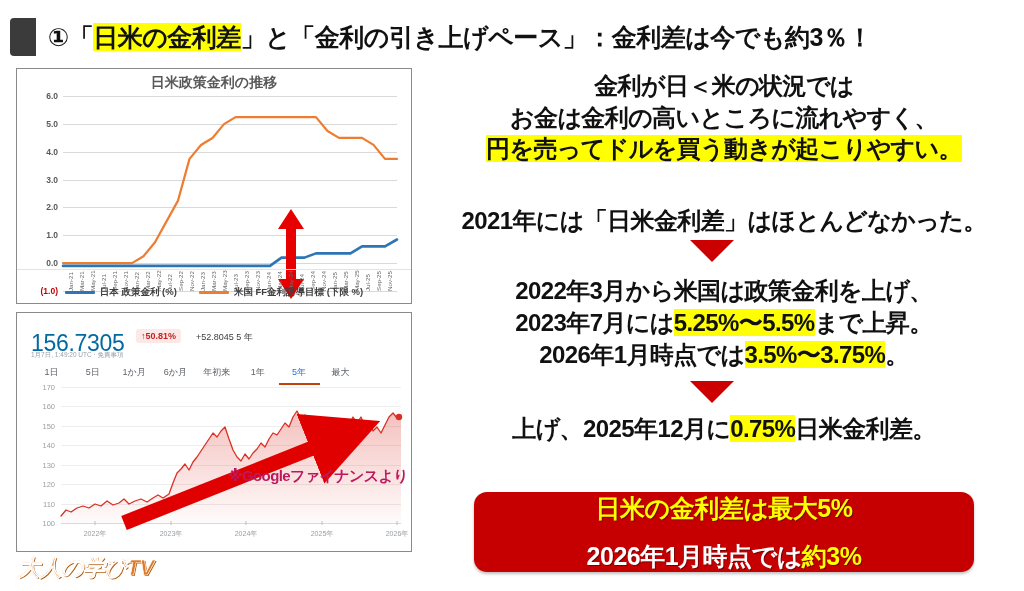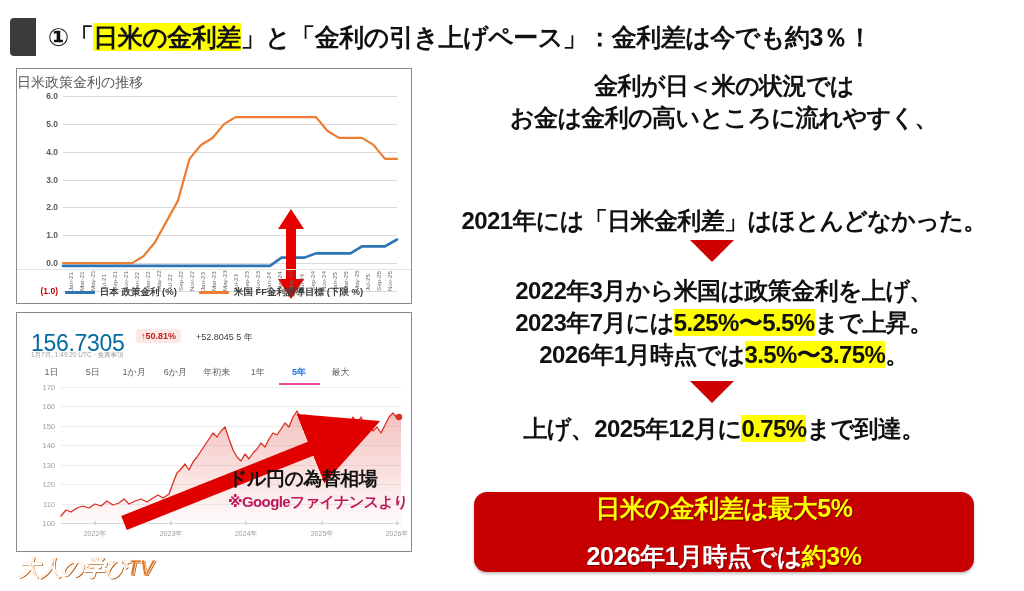--- a/index.html
+++ b/index.html
@@ -29,21 +29,21 @@
 
   
   .chart-card {
     position: absolute; background: #fff; border: 1px solid #8a8a8a;
   }
   #chart1 { left: 16px; top: 68px; width: 396px; height: 236px; }
   #chart2 { left: 16px; top: 312px; width: 396px; height: 240px; }
 
   .c1-title {
     position: absolute; left: 0; top: 5px; width: 100%;
-    text-align: left; font-size: 14px; font-weight: normal; color: #595959;
+    text-align: center; font-size: 14px; font-weight: bold; color: #595959;
   }
   .c1-plot { position: absolute; left: 46px; top: 27px; width: 334px; height: 195px; }
   .c1-gridline { position: absolute; left: 0; width: 100%; height: 1px; background: #d9d9d9; }
   .c1-ylabel {
     position: absolute; right: 100%; margin-right: 5px; transform: translateY(-50%);
     font-size: 8.5px; font-weight: bold; color: #595959; white-space: nowrap;
   }
   .c1-ylabel.neg { color: #c00000; }
   .c1-xlabels {
     position: absolute; left: 46px; top: 222px; width: 334px; height: 34px;
@@ -75,21 +75,21 @@
   .gf-delta { position: absolute; left: 179px; top: 18px; font-size: 9px; color: #3c4043; white-space: nowrap; }
   .gf-stamp { position: absolute; left: 14px; top: 38px; font-size: 6.5px; color: #9aa0a6; white-space: nowrap; }
   .gf-tabs {
     position: absolute; left: 14px; top: 50px; width: 330px;
     display: flex; gap: 0; 
   }
   .gf-tab {
     font-size: 9px; color: #5f6368; white-space: nowrap; padding: 3px 0 4px 0;
     width: 44px; text-align: center;
   }
-  .gf-tab.active { color: #1a73e8; font-weight: bold; border-bottom: 2px solid #ec4899; }
+  .gf-tab.active { color: #1a73e8; font-weight: normal; border-bottom: 2px solid #c2410c; }
   .gf-plot { position: absolute; left: 44px; top: 74px; width: 340px; height: 136px; }
   .gf-grid { position: absolute; left: 0; width: 100%; height: 1px; background: #ededed; }
   .gf-ylab {
     position: absolute; right: 100%; margin-right: 6px; transform: translateY(-50%);
     font-size: 7.5px; color: #9aa0a6;
   }
   .gf-xaxis { position: absolute; left: 44px; top: 212px; width: 340px; height: 16px; }
   .gf-xlab { position: absolute; top: 4px; transform: translateX(-50%); font-size: 7px; color: #9aa0a6; white-space: nowrap; }
   .gf-tick { position: absolute; top: -4px; width: 1px; height: 4px; background: #bdbdbd; transform: translateX(-50%); }
 
@@ -315,45 +315,45 @@
       <span class="gf-tick" style="left:336px"></span>
       <span class="gf-xlab" style="left:34px">2022年</span>
       <span class="gf-xlab" style="left:110px">2023年</span>
       <span class="gf-xlab" style="left:185px">2024年</span>
       <span class="gf-xlab" style="left:261px">2025年</span>
       <span class="gf-xlab" style="left:336px">2026年</span>
     </div>
   </div>
 
   <div class="gf-anno">
-    <div class="l1">ドル円の為替相場</div>
     <div class="l2">※Googleファイナンスより</div>
   </div>
 
   <div class="watermark">大人の学びTV</div>
 
   <div class="rt l" id="blk1">
     <div>金利が日＜米の状況では</div>
     <div>お金は金利の高いところに流れやすく、</div>
+    <div><span class="mark">円を売ってドルを買う動きが起こりやすい。</span></div>
   </div>
 
   <div class="rt l" id="blk2">2021年には「日米金利差」はほとんどなかった。</div>
 
   <div class="tri-down" id="tri1"></div>
 
   <div class="rt l" id="blk3">
     <div>2022年3月から米国は政策金利を上げ、</div>
     <div><span>2023年7月には</span><span class="mark">5.25%〜5.5%</span><span>まで上昇。</span></div>
     <div><span>2026年1月時点では</span><span class="mark">3.5%〜3.75%</span><span>。</span></div>
   </div>
 
   <div class="tri-down" id="tri2"></div>
 
   <div class="rt l" id="blk4">
-    <div><span>上げ、2025年12月に</span><span class="mark">0.75%</span><span>まで到達。</span></div>
+    <div><span>上げ、2025年12月に</span><span class="mark">0.75%</span><span>日米金利差。</span></div>
   </div>
 
   <div id="redbox">
     <div class="r1">日米の金利差は最大5%</div>
     <div class="r2"><span>2026年1月時点では</span><span class="yel">約3%</span></div>
   </div>
 
 </div>
 
 </body></html>

